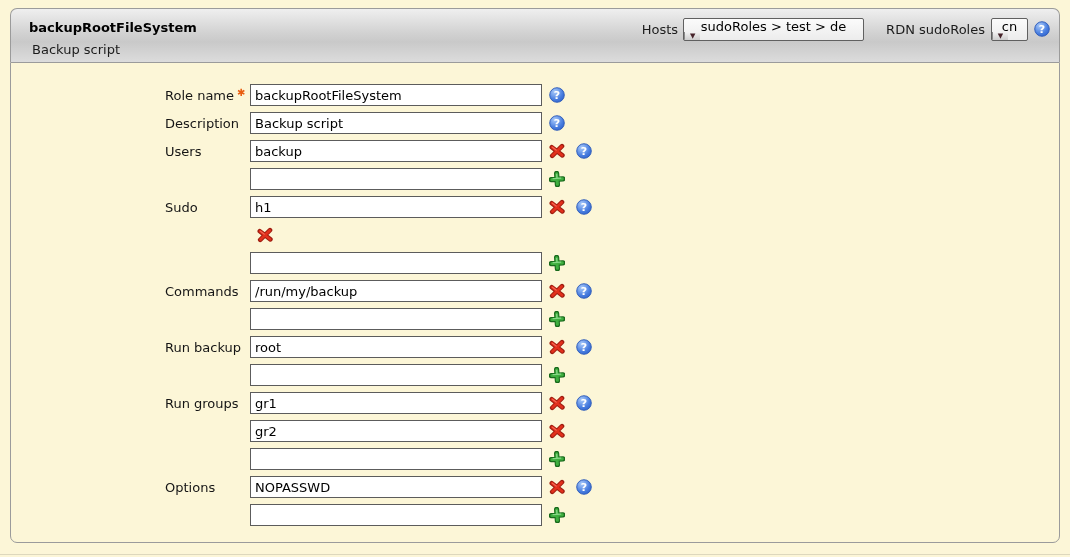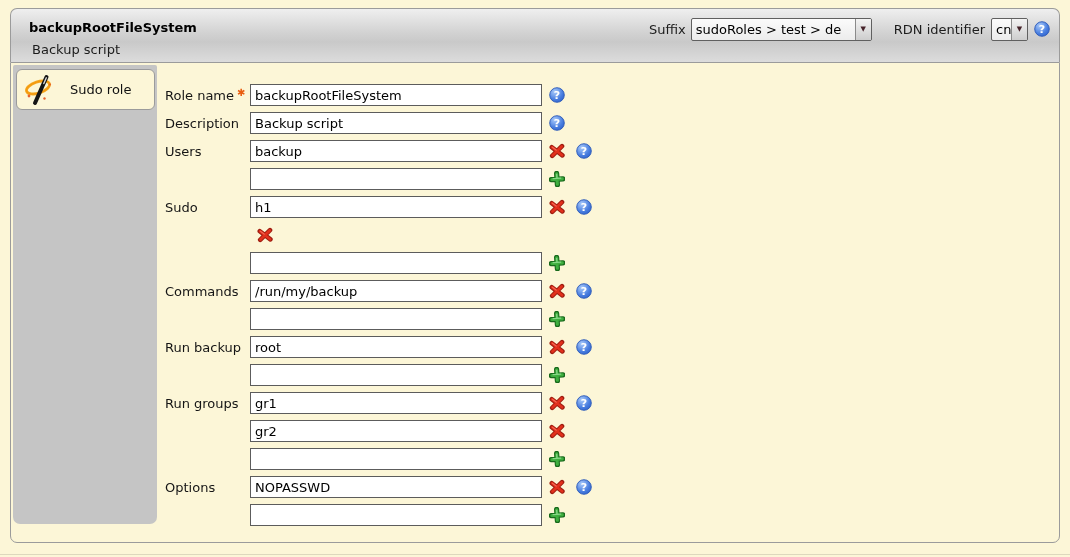--- a/index.html
+++ b/index.html
@@ -17,21 +17,21 @@
     border-radius: 7px 7px 0 0;
     background: linear-gradient(180deg, #efefef 0%, #d2d2d2 45%, #c9c9c9 62%, #dcdcdc 100%);
   }
   .tb-title { position: absolute; left: 18px; top: 11px; font-weight: bold; line-height: 15px; }
   .tb-sub   { position: absolute; left: 21px; top: 33px; line-height: 15px; color: #1c1c1c; }
   .tb-right { position: absolute; right: 8px; top: 8px; height: 24px; display: flex; align-items: center; }
   .tb-lbl { color: #1c1c1c; white-space: nowrap; }
   .sel {
     height: 23px; border: 1px solid #606060; border-radius: 2px;
     background: linear-gradient(180deg, #fbfbfb, #ececec);
-    display: flex; align-items: center; cursor: pointer; overflow: hidden;
+    display: flex; align-items: center; cursor: pointer; overflow: hidden; flex-direction: column;
   }
   .sel-text { flex: 1; padding: 0 4px; white-space: nowrap; overflow: hidden; }
   .sel-btn {
     width: 16px; align-self: stretch; flex: none;
     border-left: 1px solid #8a8a8a;
     background: linear-gradient(180deg, #f3f3f3, #cdcdcd);
     display: flex; align-items: center; justify-content: center;
     font-size: 7px; color: #46232a;
   }
   .gap5  { width: 5px;  flex: none; }
@@ -76,28 +76,28 @@
 </style>
 </head>
 <body>
 
 <div class="page">
 
   <div class="titlebar">
     <div class="tb-title">backupRootFileSystem</div>
     <div class="tb-sub">Backup script</div>
     <div class="tb-right">
-      <span class="tb-lbl">Suffix</span>
+      <span class="tb-lbl">Hosts</span>
       <span class="gap5"></span>
       <div class="sel w-suffix">
         <span class="sel-text">sudoRoles &gt; test &gt; de</span>
         <span class="sel-btn">▼</span>
       </div>
       <span class="gap22"></span>
-      <span class="tb-lbl">RDN identifier</span>
+      <span class="tb-lbl">RDN sudoRoles</span>
       <span class="gap6"></span>
       <div class="sel w-rdn">
         <span class="sel-text">cn</span>
         <span class="sel-btn">▼</span>
       </div>
       <span class="gap6"></span>
       <span class="hicon" id="header-help">
           <svg width="16" height="16" viewBox="0 0 16 16">
             <defs>
               <radialGradient id="hg" cx="0.35" cy="0.28" r="0.95">
@@ -107,36 +107,20 @@
               </radialGradient>
             </defs>
             <circle cx="8" cy="8" r="7.3" fill="url(#hg)" stroke="#2b59b8" stroke-width="0.9"></circle>
             <text x="8" y="12" text-anchor="middle" font-size="11" font-weight="bold" fill="#ffffff" font-family="DejaVu Sans, sans-serif">?</text>
           </svg>
         </span>
     </div>
   </div>
 
   <div class="panel">
-    <div class="sidebar">
-      <div class="tab">
-        <span class="tab-icon" id="wand-slot">
-            <svg width="34" height="34" viewBox="0 0 34 34">
-              <ellipse cx="14" cy="14.5" rx="12" ry="5.6" fill="none" stroke="#f2a71e" stroke-width="2.8" transform="rotate(-18 14 14.5)"></ellipse>
-              <ellipse cx="14" cy="14.5" rx="12" ry="5.6" fill="none" stroke="#fb8c00" stroke-width="1" opacity="0.6" transform="rotate(-18 14 14.5)"></ellipse>
-              <line x1="22.5" y1="4" x2="11" y2="30" stroke="#151515" stroke-width="4" stroke-linecap="round"></line>
-              <line x1="22.3" y1="4.8" x2="19.8" y2="10.5" stroke="#d8d8d8" stroke-width="1.4" stroke-linecap="round"></line>
-              <circle cx="5" cy="23" r="1.4" fill="#e8642c"></circle>
-              <circle cx="20.5" cy="25.5" r="1.2" fill="#e8642c"></circle>
-              <circle cx="26" cy="11.5" r="1.1" fill="#e8642c"></circle>
-            </svg>
-          </span>
-        <span class="tab-label">Sudo role</span>
-      </div>
-    </div>
     <div class="form" id="form-area">
         <div class="frow">
           <span class="flabel">Role name<span class="req">✱</span></span>
           <input class="finput" type="text" value="backupRootFileSystem" style="">
           <span class="ficon">
             <svg width="16" height="16" viewBox="0 0 16 16">
               <defs>
                 <radialGradient id="hg" cx="0.35" cy="0.28" r="0.95">
                   <stop offset="0" stop-color="#aacbfa"></stop>
                   <stop offset="0.55" stop-color="#4a7fe0"></stop>

